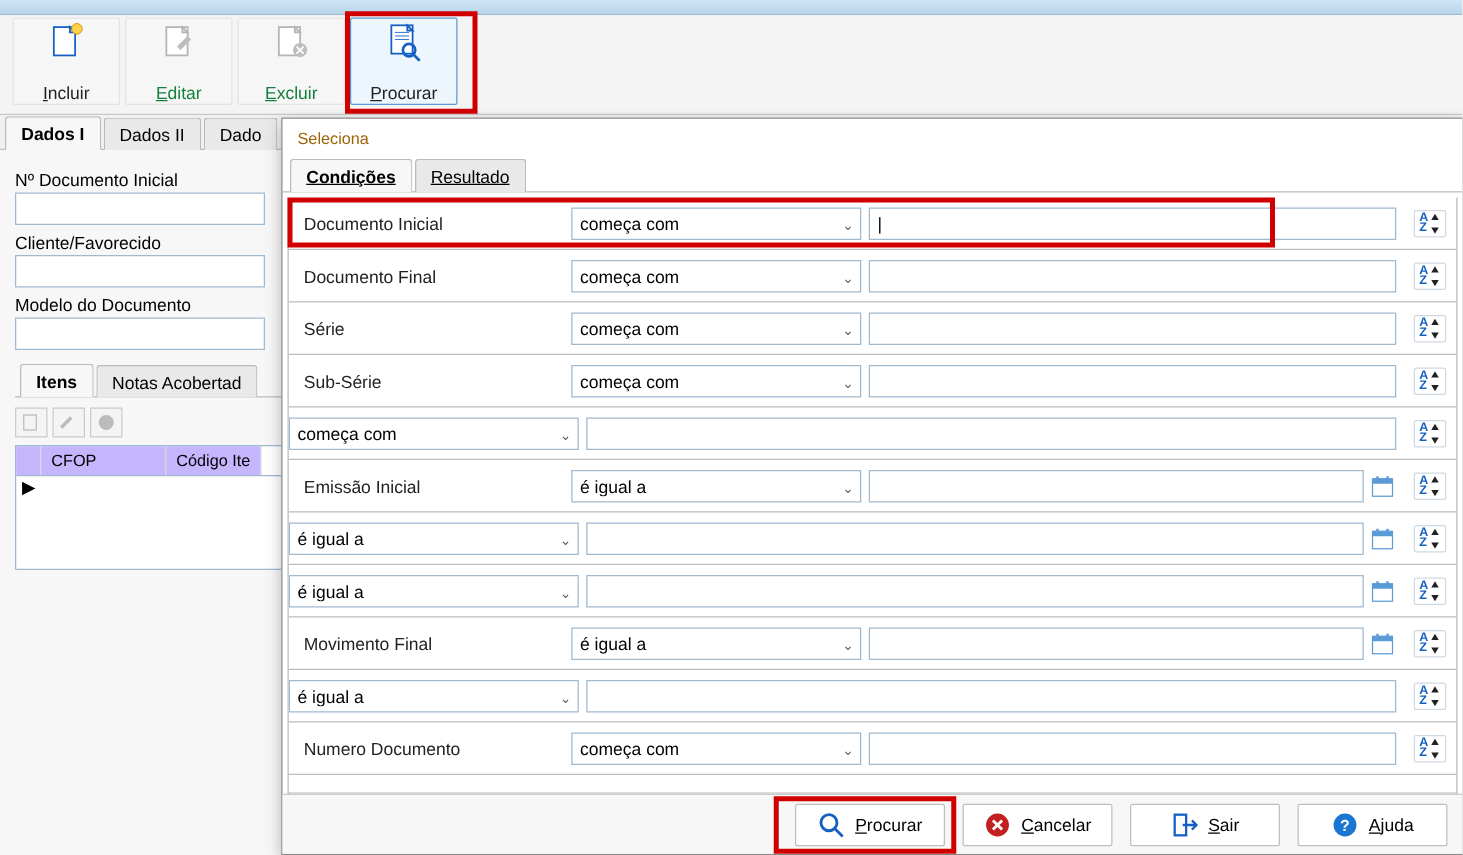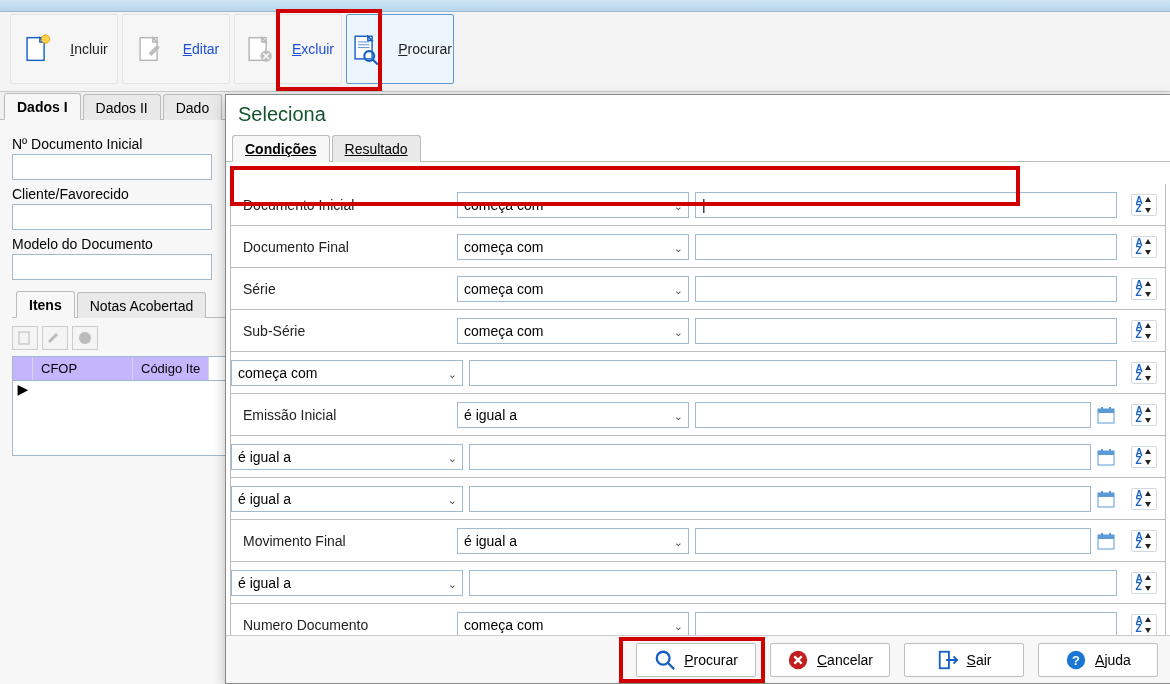--- a/index.html
+++ b/index.html
@@ -1,47 +1,47 @@
 <!DOCTYPE html>
 <html><head>
 <meta charset="utf-8">
 <style>
   * { box-sizing: border-box; margin: 0; padding: 0; }
   html, body { width: 1170px; height: 684px; font-family: "Segoe UI", Tahoma, sans-serif; font-size: 14px; background: #f0f0f0; overflow: hidden; }
   .titlebar { height: 12px; background: linear-gradient(#cfe6f6, #b8d5ea); border-bottom: 1px solid #9bb8cf; }
   .toolbar { height: 80px; background: #f4f4f4; border-bottom: 1px solid #c8c8c8; display: flex; align-items: flex-start; padding: 2px 10px; position: relative; }
-  .tb-btn { width: 108px; height: 70px; background: #f6f6f6; border: 1px solid #e4e4e4; border-radius: 2px; display: flex; flex-direction: row; align-items: center; justify-content: center; margin-right: 4px; gap: 16px; cursor: pointer; }
+  .tb-btn { width: 86px; height: 70px; background: #f6f6f6; border: 1px solid #e4e4e4; border-radius: 2px; display: flex; flex-direction: column; align-items: center; justify-content: center; margin-right: 4px; gap: 16px; cursor: pointer; }
   .tb-btn svg { width: 34px; height: 34px; }
   .tb-btn span { color: #222; }
-  .tb-btn.disabled span { color: #1d4ed8; }
+  .tb-btn.disabled span { color: #15803d; }
   .tb-btn .u { text-decoration: underline; }
   .highlight-procurar { position: absolute; left: 276px; top: -3px; width: 106px; height: 82px; border: 4px solid #d10000; pointer-events: none; z-index: 5; }
   .tab-row { height: 28px; display: flex; align-items: flex-end; border-bottom: 1px solid #bbb; padding: 0 4px; }
   .tab { padding: 5px 12px 4px; border: 1px solid #bbb; border-bottom: none; background: #e9e9e9; margin-right: 2px; border-radius: 3px 3px 0 0; cursor: pointer; position: relative; top: 1px; }
   .tab.active { background: #f7f7f7; font-weight: 600; border-bottom: 1px solid #f7f7f7; }
   .main-area { position: relative; height: calc(100% - 12px - 80px - 28px); background: #f7f7f7; }
   .bg-form { padding: 10px 12px; }
   .bg-form .lbl { font-size: 14px; display: block; margin: 6px 0 2px; }
   .bg-form input.txt { width: 200px; height: 26px; border: 1px solid #9fb9cf; background: #fff; padding: 0 4px; }
   .bg-tabs { margin-top: 10px; }
   .bg-list { margin-top: 8px; }
   .bg-list .mini-tb { display: flex; gap: 4px; margin: 4px 0 6px; }
   .bg-list .mini-tb .mb { width: 26px; height: 24px; border: 1px solid #ccc; background: #f4f4f4; display: flex; align-items: center; justify-content: center; }
   .bg-grid { border: 1px solid #9fb9cf; background: #fff; height: 100px; }
   .bg-grid .hdr { display: flex; border-bottom: 1px solid #9fb9cf; }
   .bg-grid .hdr .cell { padding: 4px 8px; border-right: 1px solid #cfd9e2; background: #c4b5fd; font-size: 13px; min-width: 70px; }
   .bg-grid .row { display: flex; }
   .bg-grid .row .selcell { width: 20px; display:flex; align-items:center; justify-content:center; }
 
   .dialog { position: absolute; left: 225px; top: -26px; width: 946px; height: 590px; background: #fff; border: 1px solid #888; box-shadow: 0 4px 12px rgba(0,0,0,0.25); display: flex; flex-direction: column; z-index: 10; }
-  .dialog .dlg-title { padding: 8px 12px; font-size: 20px; color: #14532d; }
+  .dialog .dlg-title { padding: 8px 12px; font-size: 13px; color: #a16207; }
   .dialog .dlg-tabs { display: flex; border-bottom: 1px solid #bbb; padding: 0 6px; }
   .dialog .dlg-tabs .tab { font-size: 14px; text-decoration: underline; }
   .dialog .dlg-body { flex: 1; overflow: hidden; padding: 4px 4px 0 4px; position: relative; }
-  .filters { border: 1px solid #bbb; border-top: none; height: 100%; overflow-y: hidden; margin-top: 18px; }
+  .filters { border: 1px solid #bbb; border-top: none; height: 100%; overflow-y: hidden; }
   .frow { display: flex; align-items: center; height: 42px; border-bottom: 1px solid #bbb; }
   .frow.first { position: relative; }
   .fname { width: 226px; padding-left: 12px; color: #222; }
   .fop { position: relative; width: 232px; }
   .fop select { width: 100%; height: 26px; border: 1px solid #9fb9cf; background: #fff; padding: 0 20px 0 6px; font-size: 14px; appearance: none; }
   .fop .arrow { position: absolute; right: 6px; top: 8px; pointer-events: none; font-size: 11px; color: #555; }
   .fval { flex: 1; padding: 0 6px; display: flex; align-items: center; gap: 4px; }
   .fval input { flex: 1; height: 26px; border: 1px solid #9fb9cf; background: #fff; padding: 0 6px; font-size: 14px; }
   .cal { width: 22px; height: 22px; display: flex; align-items: center; justify-content: center; }
   .sortcol { width: 42px; display: flex; align-items: center; justify-content: center; }

